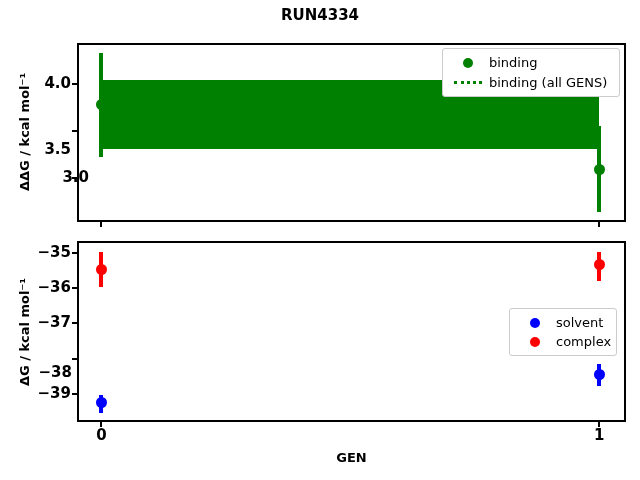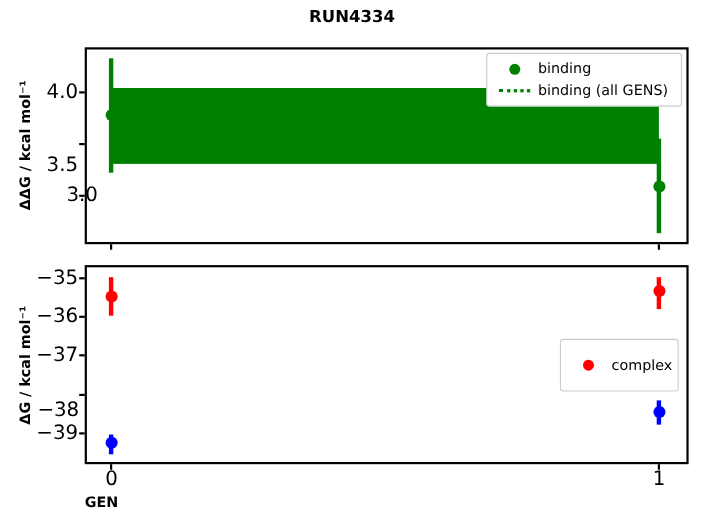--- a/index.html
+++ b/index.html
@@ -19,41 +19,41 @@
     position: absolute;
     border: 2px solid #000000;
     background: transparent;
     box-sizing: content-box;
   }
   .axes-ddg { left: 77px; top: 43px;  width: 545px; height: 175px; }
   .axes-dg  { left: 77px; top: 241px; width: 545px; height: 177px; }
 
   .tickmark { position: absolute; background: #000; }
   .ticklabel {
-    position: absolute; font-size: 18px; font-weight: normal; color: #000;
+    position: absolute; font-size: 15px; font-weight: bold; color: #000;
     height: 15px; line-height: 15px; white-space: nowrap;
   }
   .ylab { text-align: right; }
   .xlab { text-align: center; }
 
   .band { position: absolute; }
   .errbar { position: absolute; }
   .marker { position: absolute; width: 11px; height: 11px; border-radius: 50%; }
 
   .ylabel {
     position: absolute; white-space: nowrap;
     font-size: 13px; font-weight: bold; color: #000;
     transform: translate(-50%, -50%) rotate(-90deg);
   }
   .ylabel-ddg { left: 24px; top: 132px; }
   .ylabel-dg  { left: 24px; top: 332px; }
 
   .xlabel {
     position: absolute; left: 77px; top: 450px; width: 549px;
-    text-align: left; font-size: 13px; font-weight: bold; color: #000;
+    text-align: center; font-size: 13px; font-weight: bold; color: #000;
   }
 
   .legend {
     position: absolute;
     background: #ffffff;
     border: 1px solid #cccccc;
     border-radius: 3px;
     box-sizing: border-box;
     padding: 4px 0;
     z-index: 10;
@@ -92,20 +92,26 @@
       <span class="lmarker">
         <span class="lline" style="border-color: rgb(0, 128, 0);"></span>
       </span>
       <span class="llabel">binding (all GENS)</span>
     </div>
   </div>
 
   <div class="legend legend-dg">
     <div class="legend-item">
       <span class="lmarker">
+        <span class="ldot" style="background: rgb(0, 0, 255);"></span>
+      </span>
+      <span class="llabel">solvent</span>
+    </div>
+    <div class="legend-item">
+      <span class="lmarker">
         <span class="ldot" style="background: rgb(255, 0, 0);"></span>
       </span>
       <span class="llabel">complex</span>
     </div>
   </div>
 
 <div class="tickmark" style="left: 72px; top: 82.5753px; width: 5px; height: 2px;"></div>
     <div class="ticklabel ylab" style="left: 29px; top: 75.5753px; width: 42px;">4.0</div>
     <div class="tickmark" style="left: 72px; top: 129.618px; width: 5px; height: 2px;"></div>
     <div class="ticklabel ylab" style="left: 29px; top: 122.618px; width: 42px; margin-top: 19px;">3.5</div>

